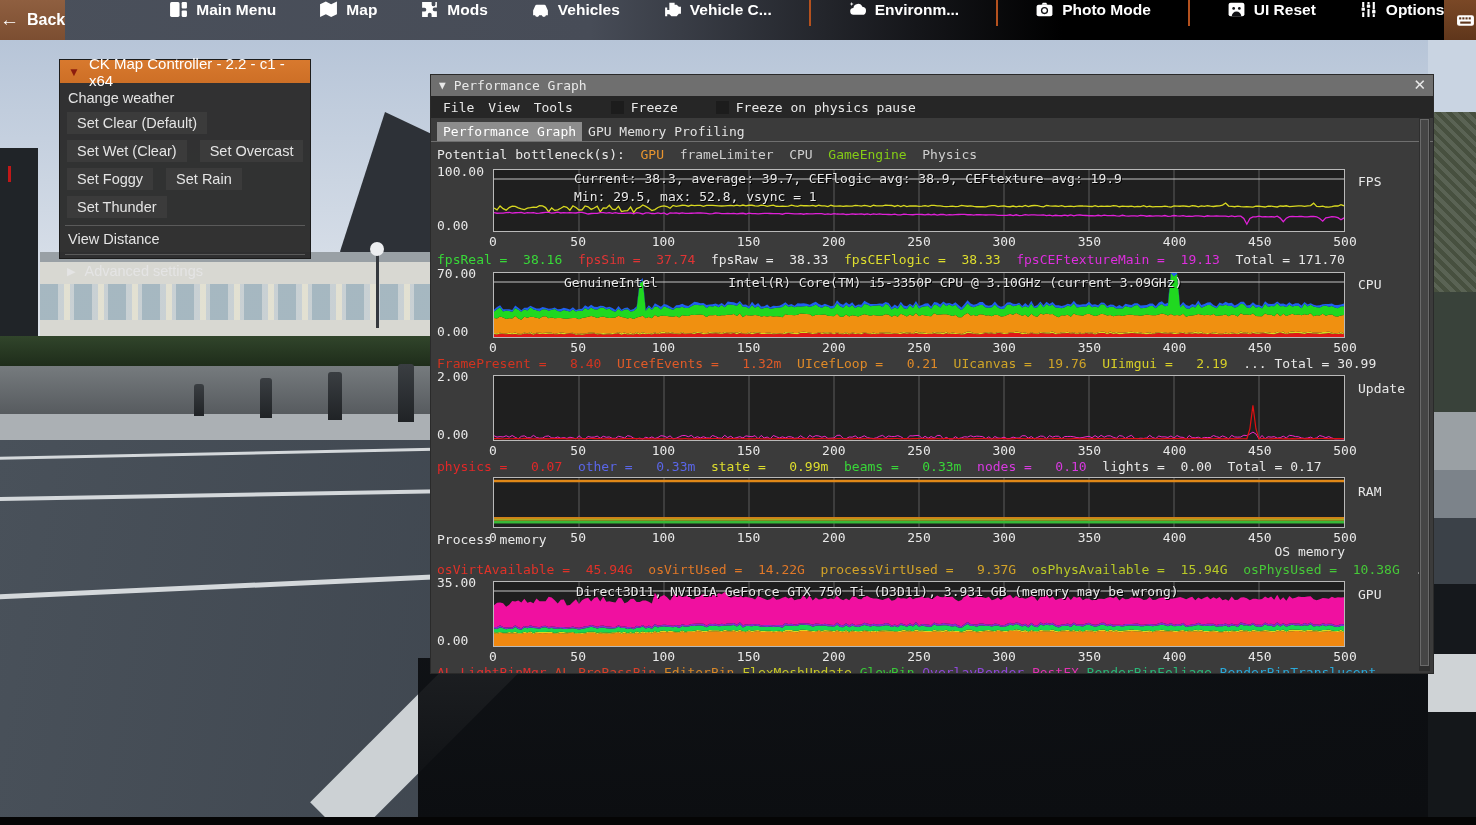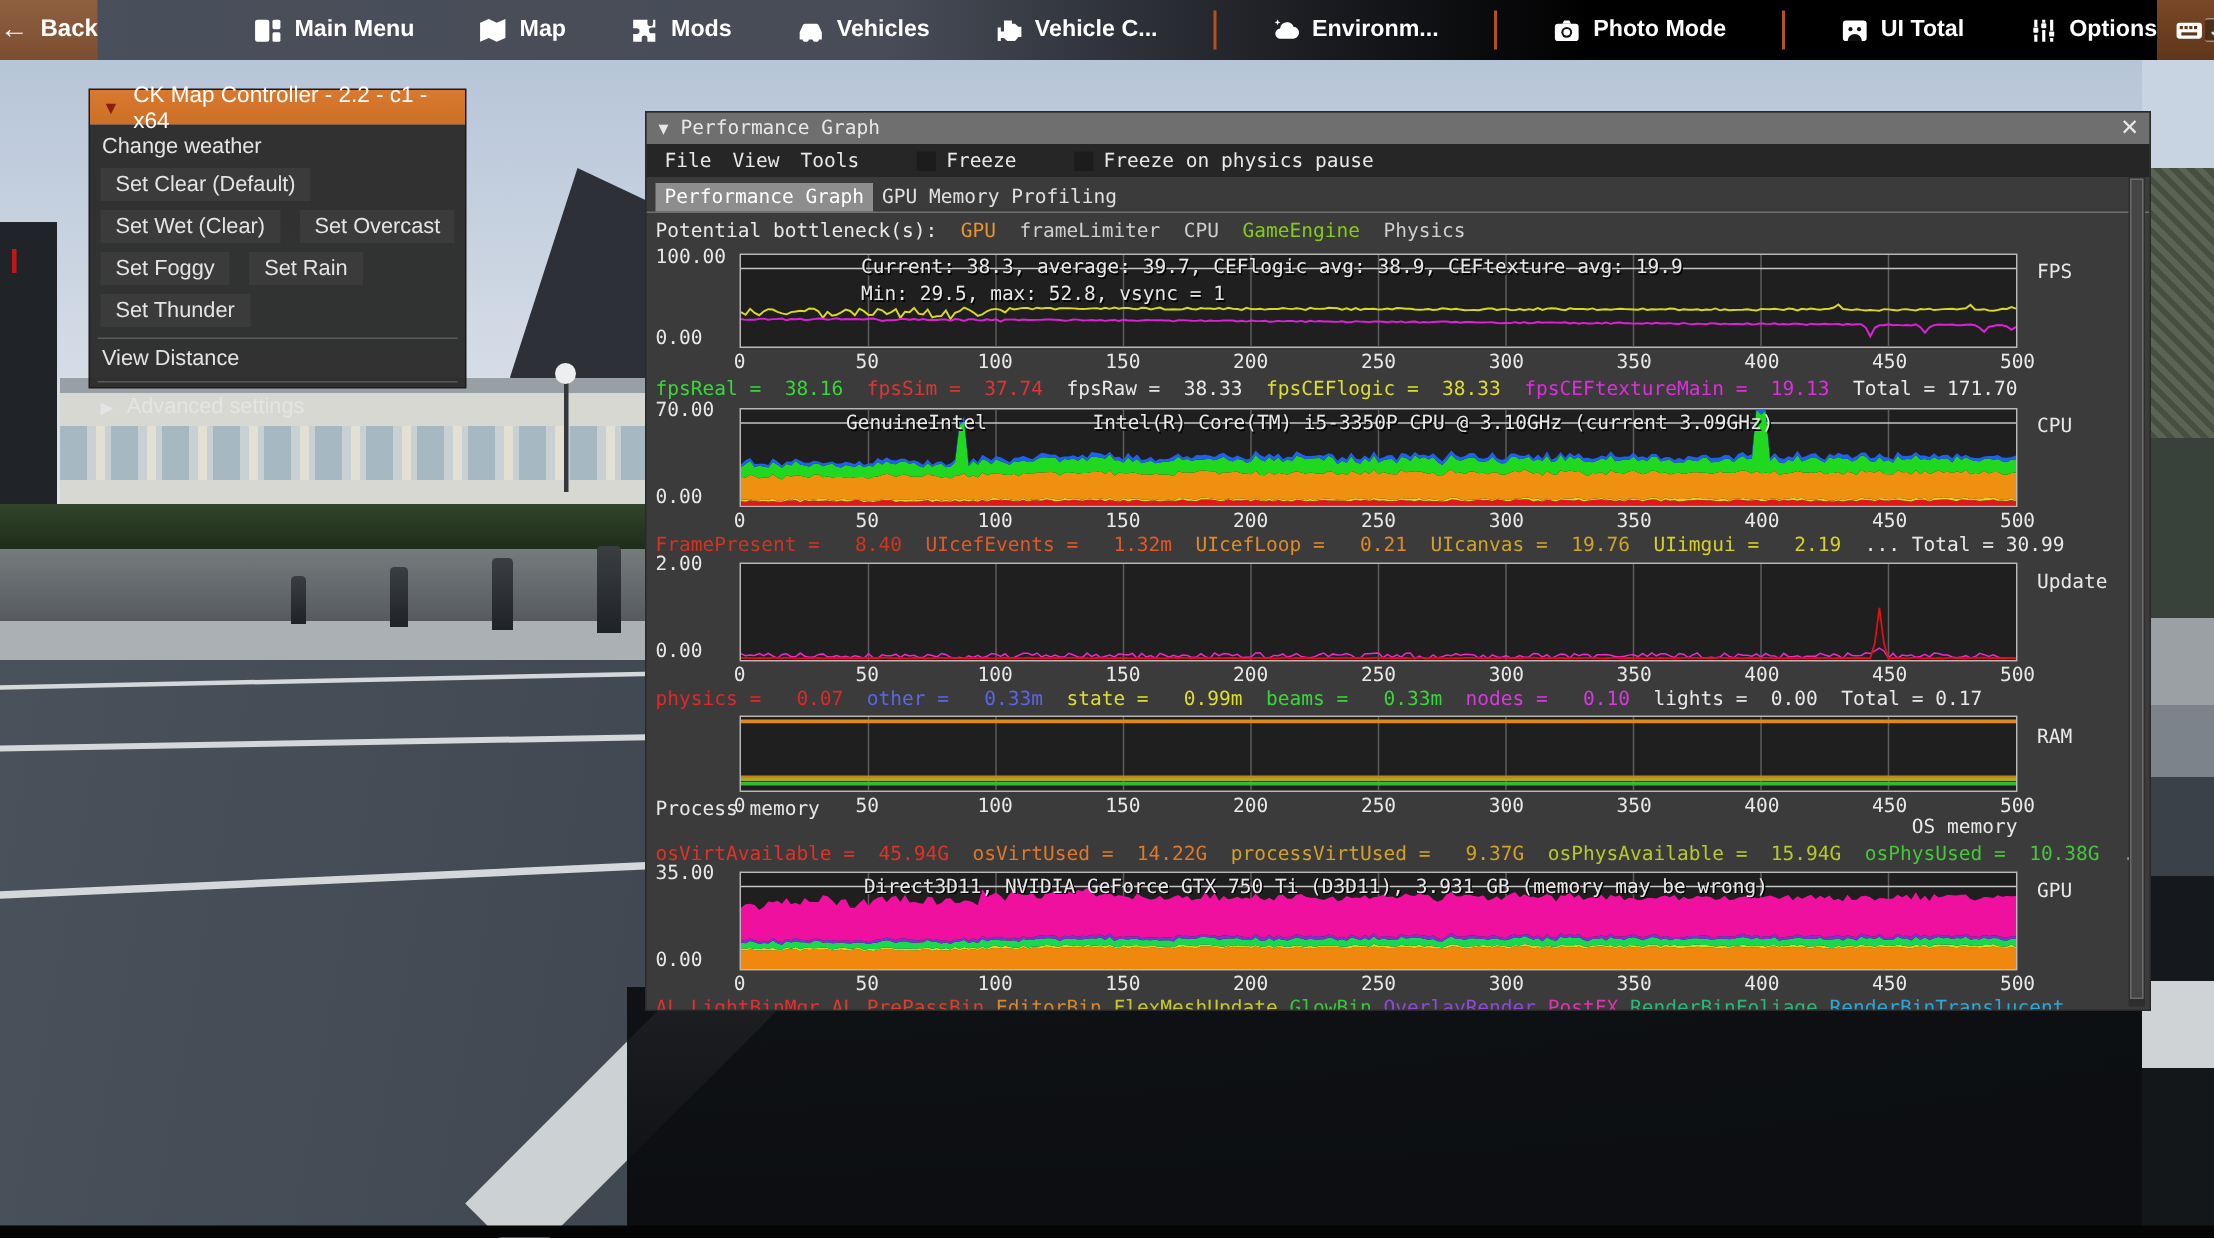--- a/index.html
+++ b/index.html
@@ -45,21 +45,21 @@
   .sliver .b7{height:70px;background:#15181c;}
   .sliver .b8{height:58px;background:#cfd3d6;}
   .sliver .b9{height:106px;background:#14171a;}
   .bottom-bar{position:absolute;left:0;top:817px;width:100%;height:8px;background:#050505;}
   
   .topbar{position:absolute;left:0;top:0;width:100%;height:40px;display:flex;align-items:stretch;
        background:linear-gradient(90deg,#4a505b 0%,#474c57 40%,#15161a 62%,#000 72%);color:#fff;}
   .back-btn{width:97px;display:flex;align-items:center;justify-content:center;gap:8px;
        background:linear-gradient(#8f5f40,#7c4e31);font-size:16px;font-weight:bold;cursor:pointer;}
   .back-arrow{font-size:19px;}
-  .nav{display:flex;align-items:center;gap:43px;margin-left:104px;}
+  .nav{display:flex;align-items:flex-start;gap:43px;margin-left:104px;}
   .nav-item{display:flex;align-items:center;gap:8px;font-size:15.5px;font-weight:bold;white-space:nowrap;cursor:pointer;}
   .nav-item svg{display:block;}
   .nav-sep{width:2px;height:26px;background:#b4511e;margin:0 -6px;}
   .pause-btn{margin-left:auto;display:flex;align-items:center;gap:7px;padding:0 18px 0 12px;
        background:linear-gradient(#7a4826,#5f361b);font-size:16px;font-weight:bold;cursor:pointer;}
   .key-badge{font-size:11px;color:#ddd;border:1px solid #a88;border-left:none;background:#4c2f18;
        padding:1px 4px;border-radius:2px;margin-left:-6px;}
   
   .ck-win{position:absolute;left:60px;top:60px;width:250px;height:198px;font-size:14.5px;color:#e4e4e4;
        box-shadow:0 0 0 1px #1c1c1c;}
@@ -208,21 +208,21 @@
         <span>Photo Mode</span>
       </div>
       <div class="nav-sep"></div>
       <div class="nav-item">
         <svg width="19" height="19" viewBox="0 0 18 18" fill="#fff">
           <rect x="1.5" y="2.5" width="15" height="13" rx="2"></rect>
           <path d="M4.5 15.5a4.5 4.5 0 0 1 9 0Z" fill="#101114"></path>
           <circle cx="6.3" cy="8" r="1.3" fill="#101114"></circle>
           <circle cx="11.7" cy="8" r="1.3" fill="#101114"></circle>
         </svg>
-        <span>UI Total</span>
+        <span>UI Reset</span>
       </div>
       <div class="nav-item">
         <svg width="19" height="19" viewBox="0 0 18 18" fill="#fff">
           <g stroke="#fff" stroke-width="2" fill="none">
             <path d="M4 2v4.6M4 11.5v4.5M9 2v2M9 8.5v7.5M14 2v7M14 13.5v2.5"></path>
           </g>
           <rect x="2.4" y="7" width="3.2" height="3.2" rx=".6"></rect>
           <rect x="7.4" y="4.2" width="3.2" height="3.2" rx=".6"></rect>
           <rect x="12.4" y="9.5" width="3.2" height="3.2" rx=".6"></rect>
         </svg>

